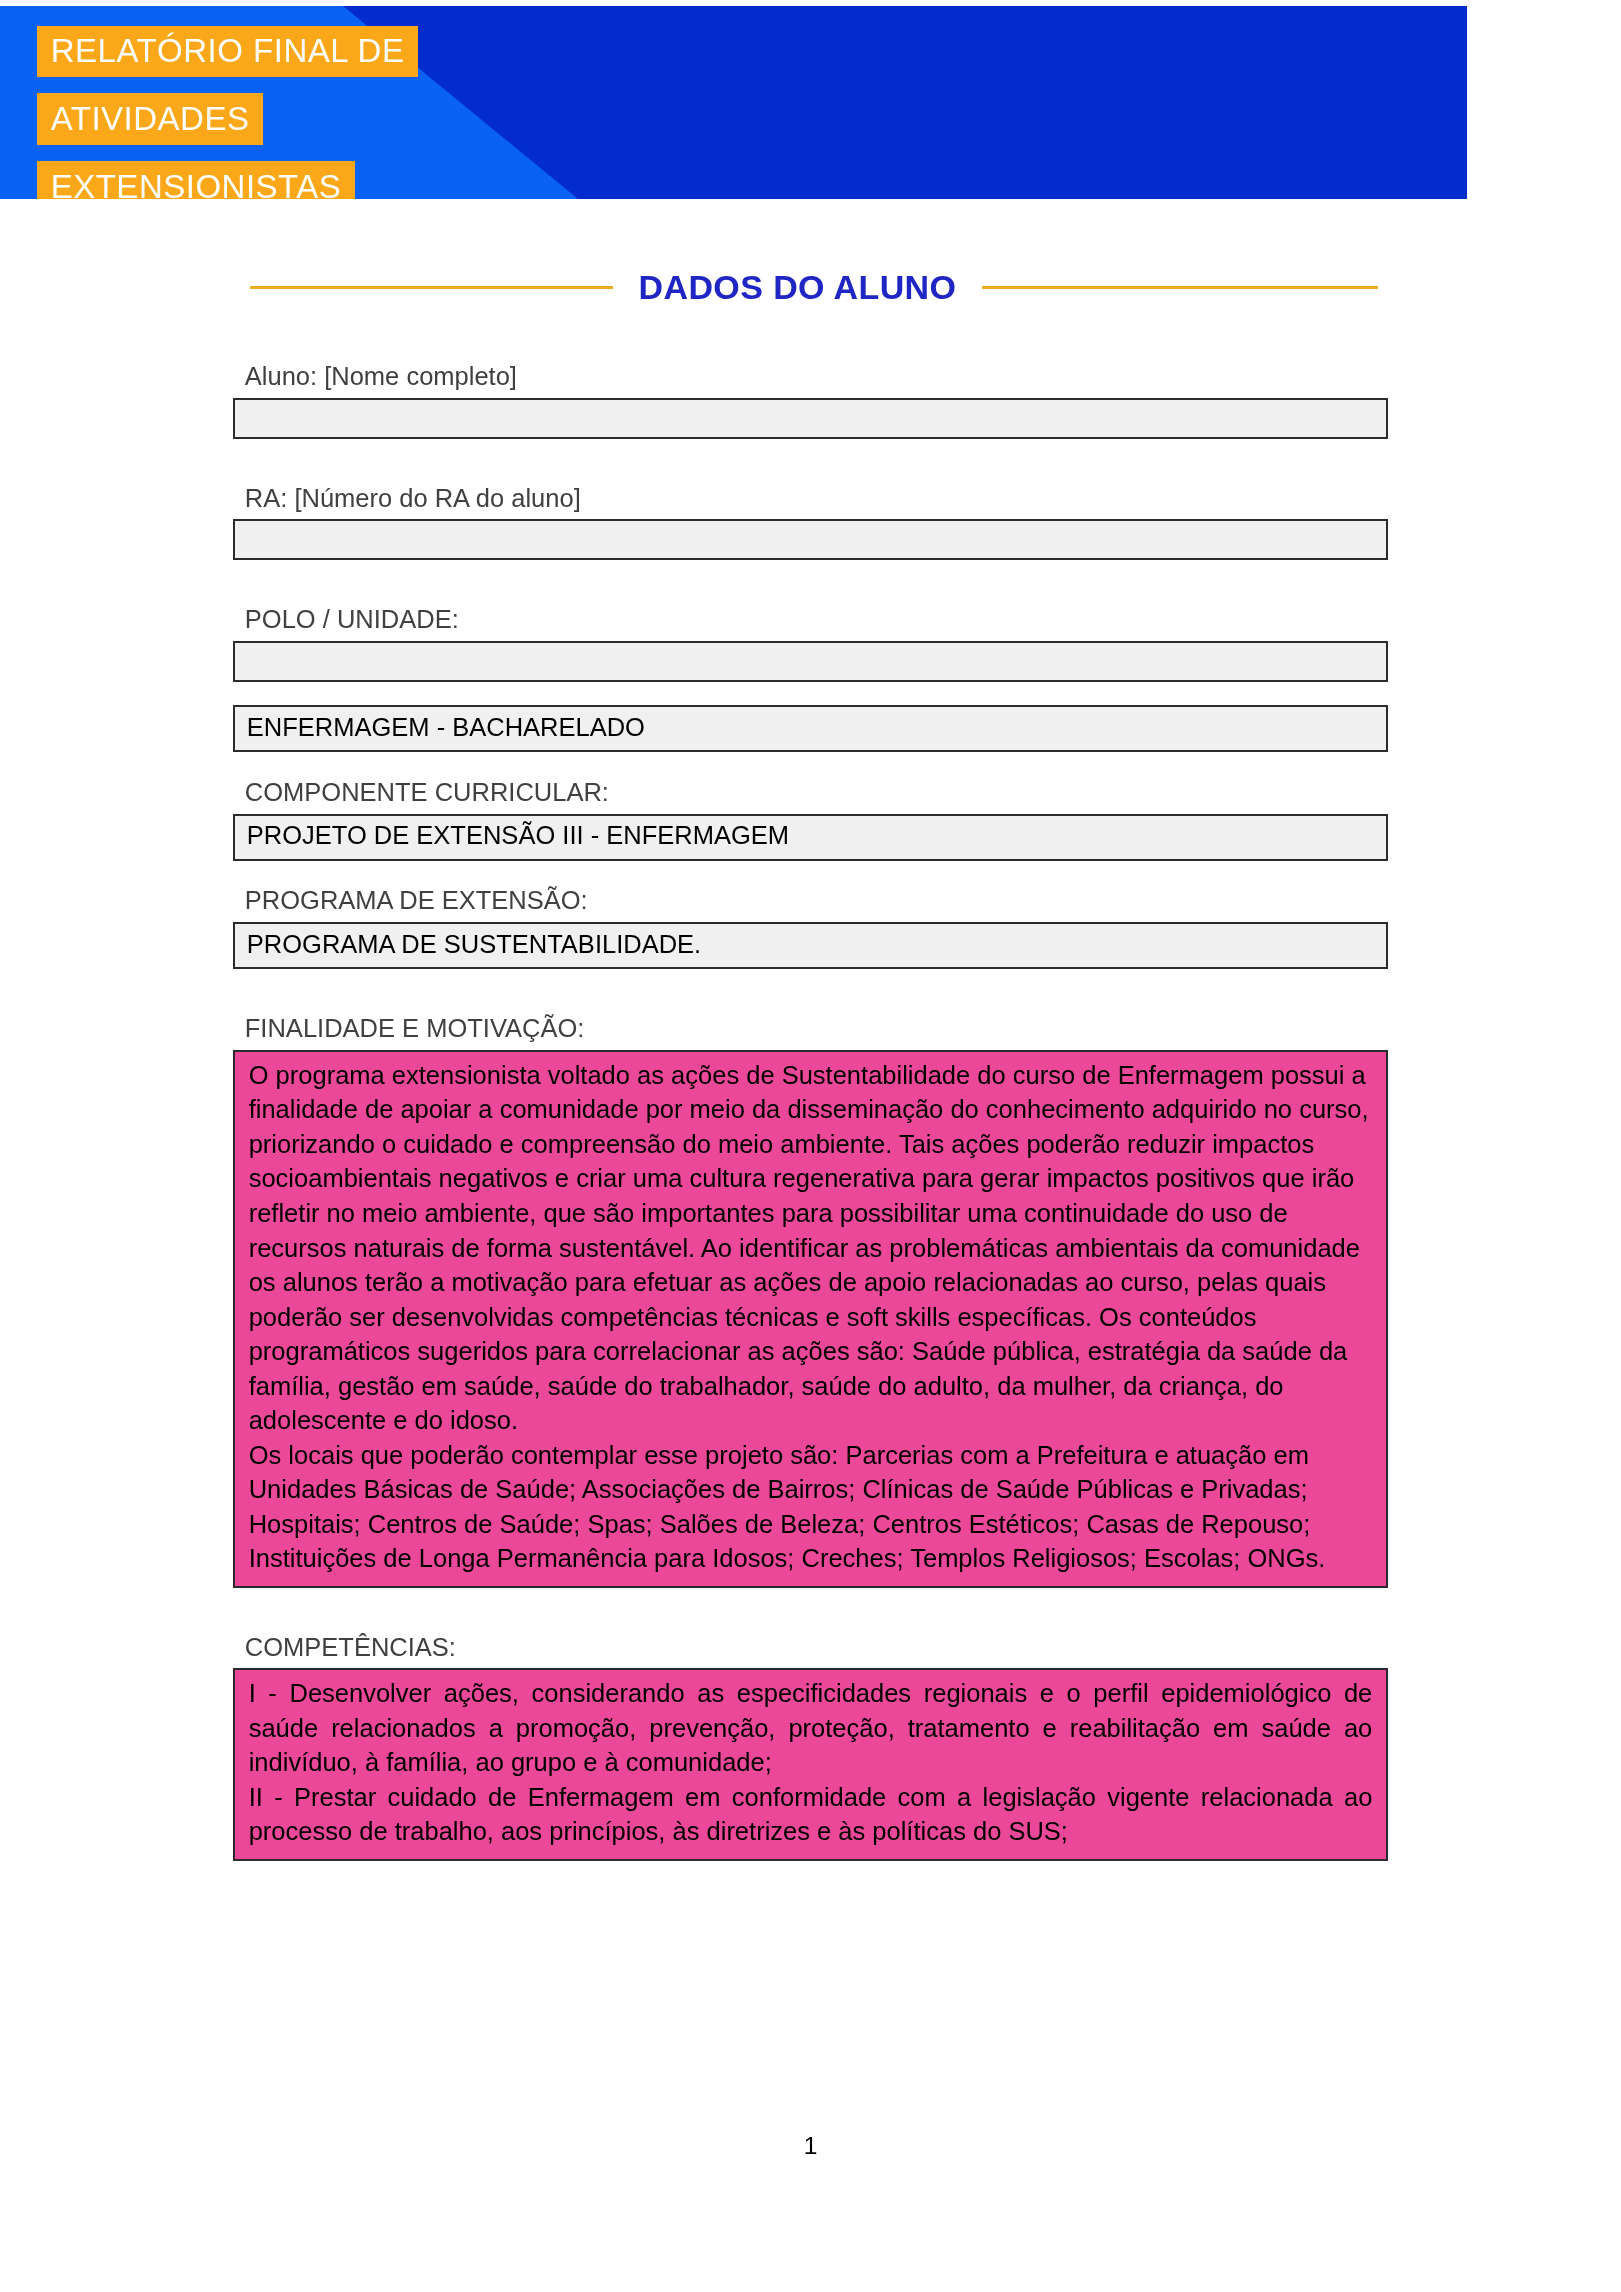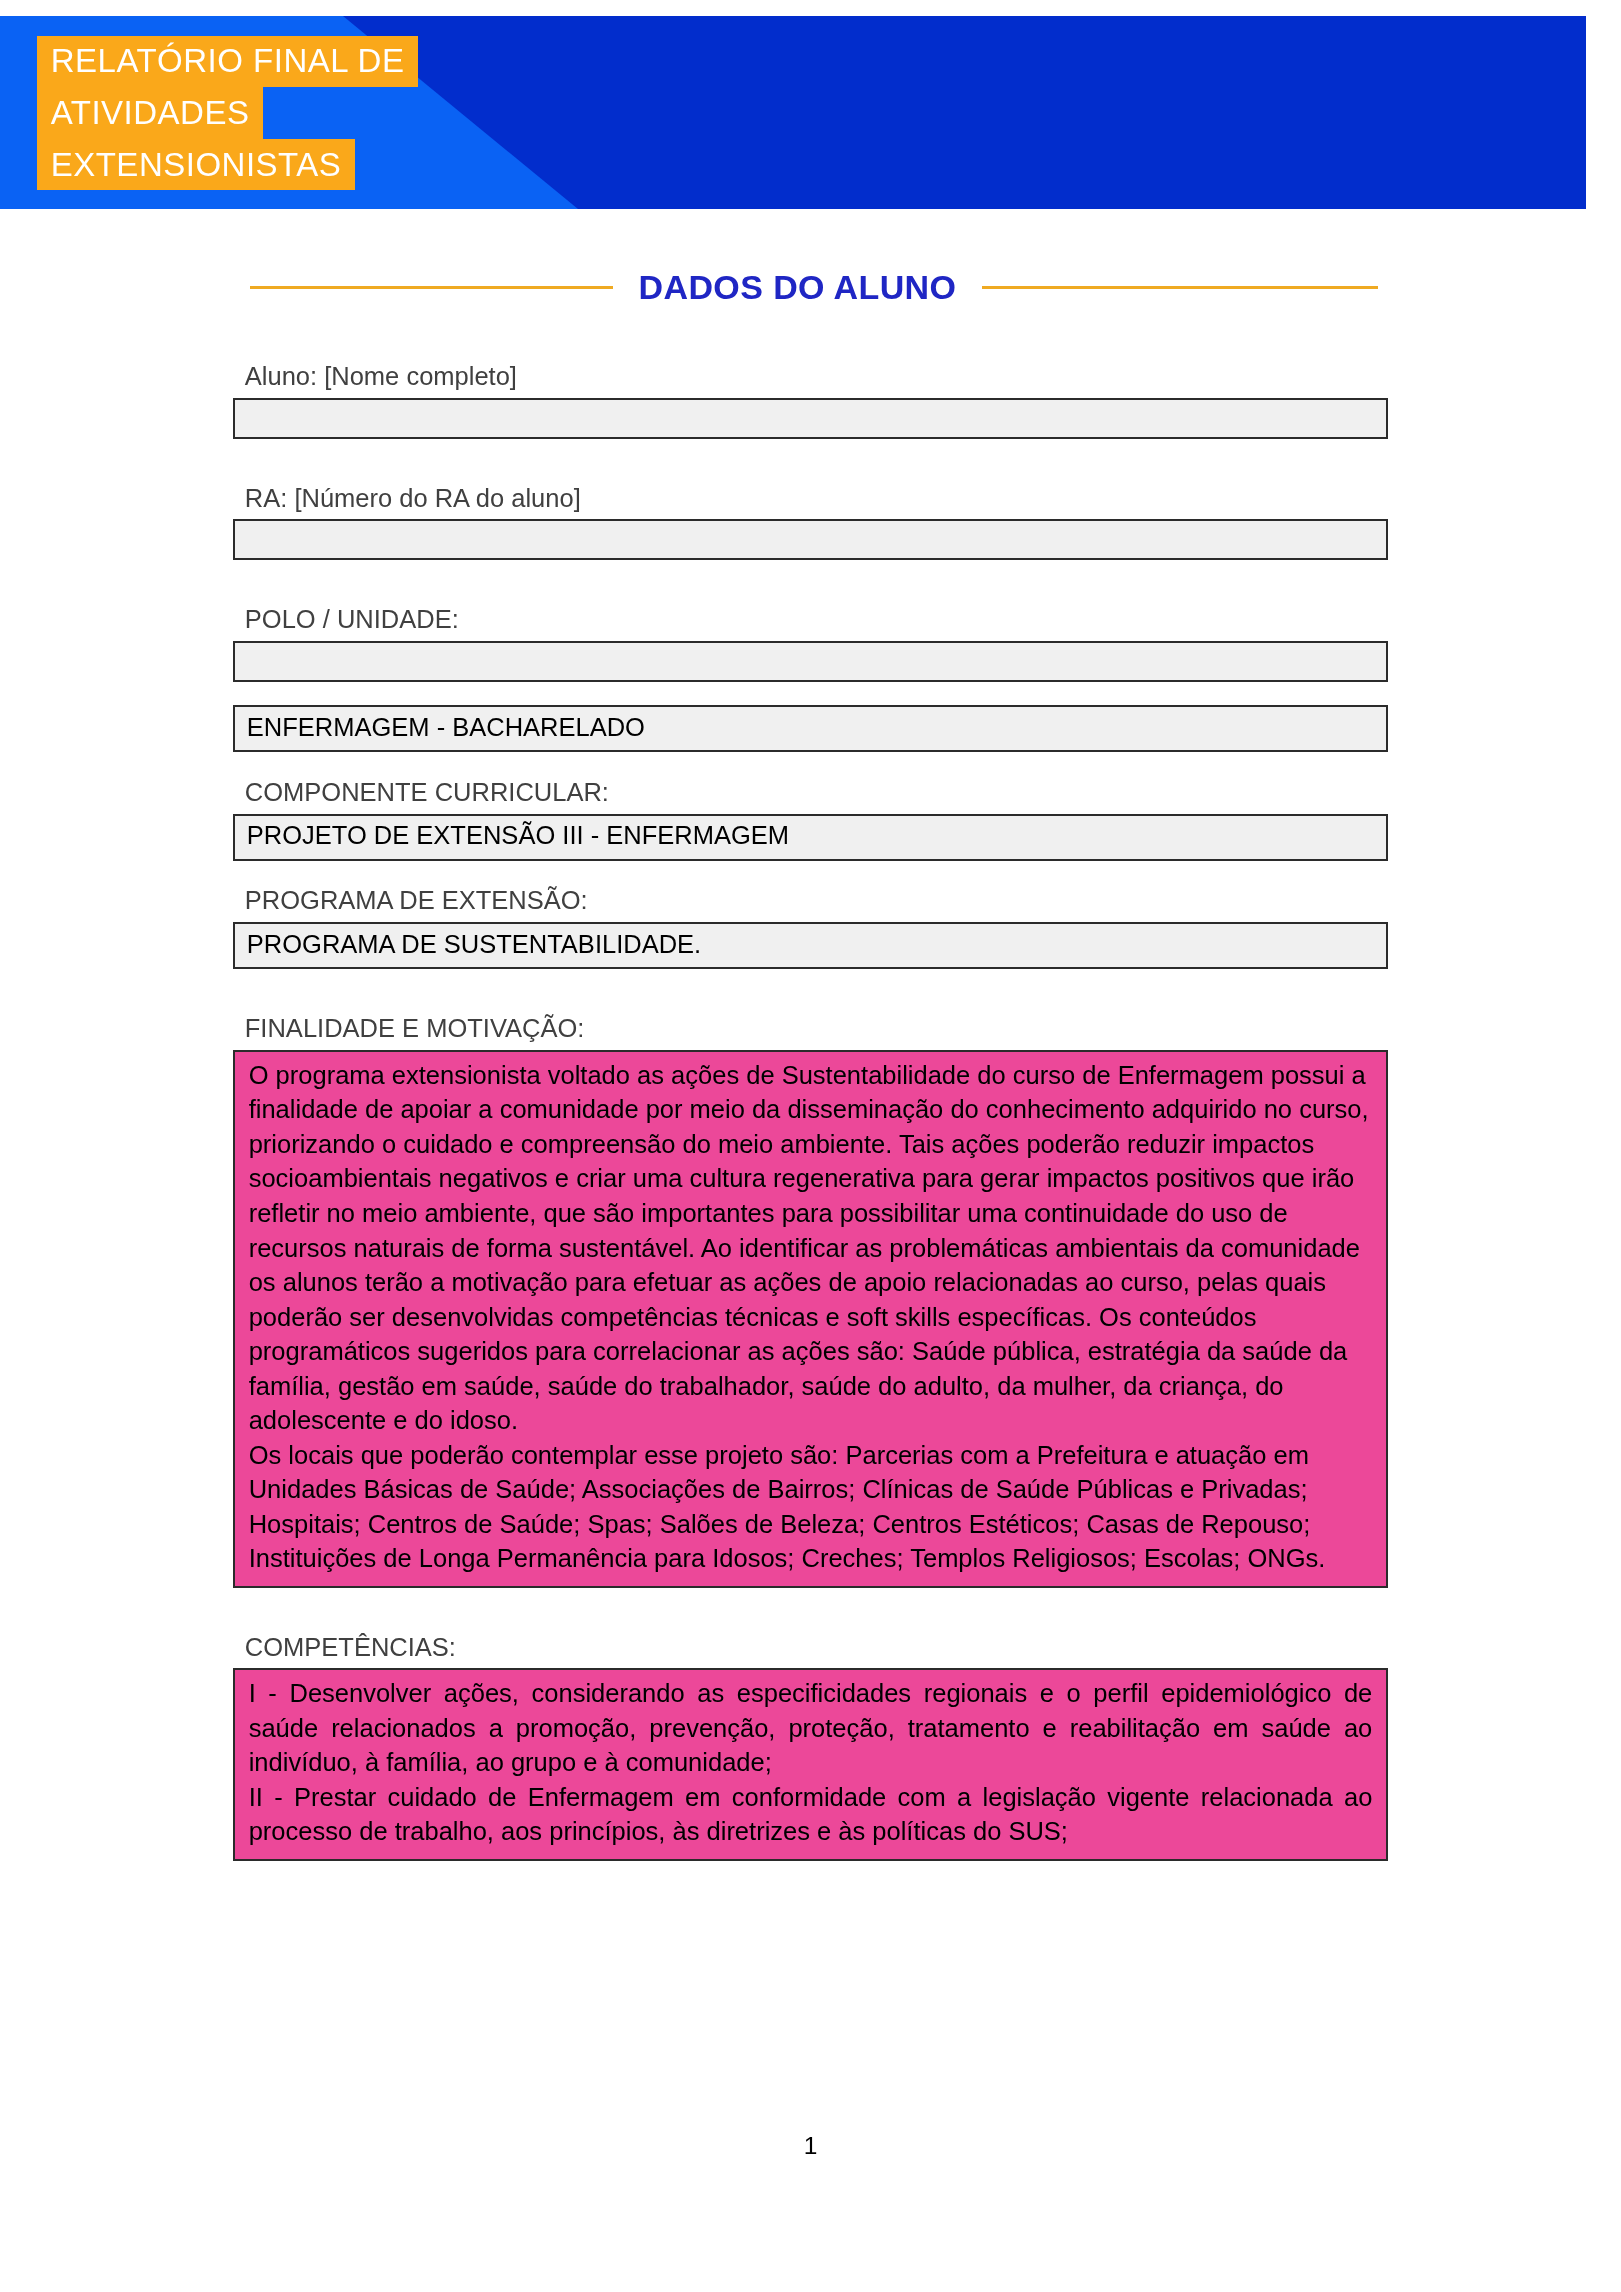--- a/index.html
+++ b/index.html
@@ -15,22 +15,22 @@
     position: relative;
     width: 1621px;
     height: 2293px;
     background: #ffffff;
     overflow: hidden;
   }
 
   
   .banner {
     position: absolute;
-    top: 16px; left: 0;
-    width: 1586px;
+    top: 6px; left: 0;
+    width: 1467px;
     height: 193px;
     background: #022DCC;
     overflow: hidden;
     text-decoration: underline;
   }
   .banner-light {
     position: absolute;
     top: 0; left: 0;
     width: 608px;
     height: 193px;
@@ -48,21 +48,21 @@
     color: #ffffff;
     font-size: 33px;
     font-weight: 400;
     letter-spacing: 0.5px;
     line-height: 1.0;
     padding: 8.8px 13.7px 9.8px 13.7px;
     display: block;
     width: fit-content;
     white-space: nowrap;
   }
-  .banner-line + .banner-line { margin-top: 0px; }
+  .banner-line + .banner-line { margin-top: 16px; }
 
   
   .content {
     position: absolute;
     top: 193px;
     left: 0;
     width: 1621px;
   }
 
   .section-title-row {

